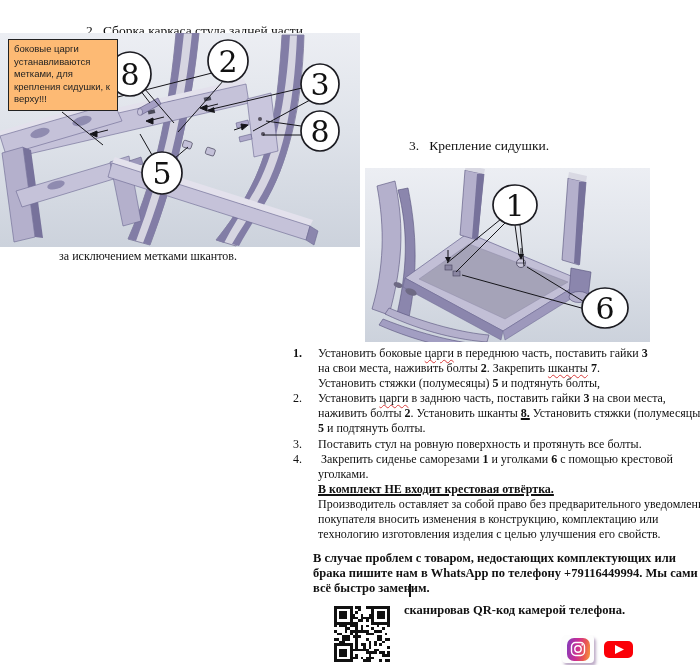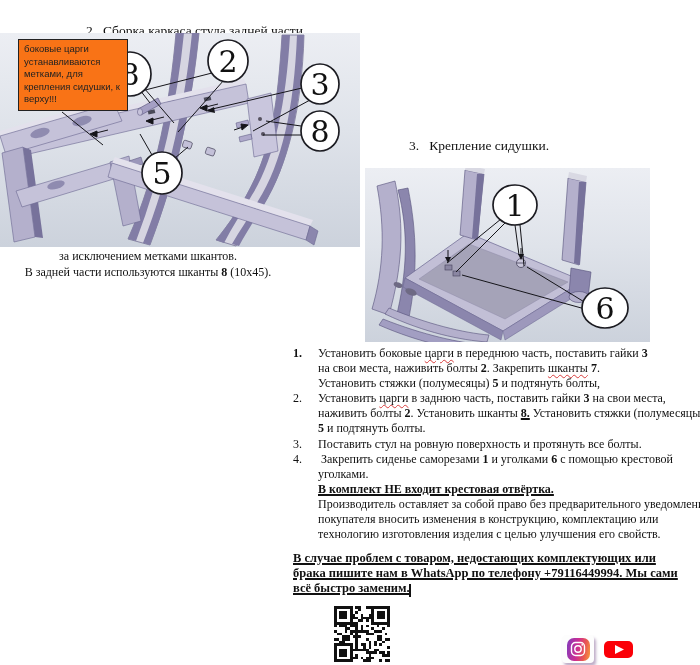--- a/index.html
+++ b/index.html
@@ -12,37 +12,37 @@
   .sp{text-decoration:underline wavy #d83c3c 1px;text-underline-offset:2px;}
 
   .sec-title{font-size:13.5px;white-space:pre;}
   #title2{left:86px;top:5px;margin-top:18px;}
   #title3{left:409px;top:138px;}
 
   .fig{background:linear-gradient(180deg,#eceef3 0%,#dfe3ea 45%,#ccd2dc 100%);}
   #fig1{left:0;top:33px;width:360px;height:214px;}
   #fig2{left:365px;top:168px;width:285px;height:174px;}
 
-  #callout-box{left:18px;top:39px;width:99px;border:1.6px solid #222;background:#f97316;
+  #callout-box{left:8px;top:39px;width:99px;border:1.6px solid #222;background:#fdba74;
       font-family:"Liberation Sans","DejaVu Sans",sans-serif;font-size:9.5px;line-height:1.32;
       padding:3px 4px 4px 5px;color:#222;}
 
   #fig1-caption{left:2px;top:249px;width:292px;text-align:center;font-size:12px;}
   #fig1-caption .ln{line-height:15.5px;}
 
   #instructions{left:293px;top:346px;width:407px;font-size:12px;}
   .step{display:flex;}
   .step .num{width:25px;flex:0 0 25px;line-height:15.1px;}
   .step:first-child .num{font-weight:bold;}
   .step .body{flex:1;}
   .step .ln{line-height:15.1px;}
 
   #warranty{left:293px;top:551px;width:407px;font-size:12.5px;font-weight:bold;}
   #warranty .ln{line-height:14.9px;}
-  #warranty .ln span{text-decoration:underline;text-decoration-thickness:1.5px;}
+  #warranty .ln span{text-decoration-thickness:1.5px;margin-left:20px;}
   #cursor{left:409px;top:584px;width:1.5px;height:13px;background:#111;}
 
   #qr{left:333px;top:606px;width:58px;height:56px;}
   #video-note{left:404px;top:602px;width:292px;font-size:12.5px;font-weight:bold;}
   #video-note .ln{line-height:16.5px;}
 
   #instagram{left:562px;top:635px;width:32px;height:28px;background:#fdfdfd;border-radius:4px;
      box-shadow:2px 3px 3px rgba(110,70,130,.45);display:flex;align-items:center;justify-content:center;}
   #instagram .badge{width:23px;height:23px;border-radius:7px;
      background:linear-gradient(100deg,#8a3ab9 5%,#cd2e92 45%,#e95950 75%,#f9a13c 100%);
@@ -173,21 +173,20 @@
       <ellipse class="circ" cx="162" cy="140" rx="20" ry="21"></ellipse>
       <text class="cnum" x="162" y="151" text-anchor="middle">5</text>
     </g>
   </svg>
 </div>
 
 <div class="abs" id="callout-box">боковые царги устанавливаются метками, для крепления сидушки, к верху!!!</div>
 
 <div class="abs" id="fig1-caption">
     <div class="ln"><span>за исключением метками шкантов.</span></div>
-    <div class="ln"><span>В задней части используются шканты </span><span class="b">8</span><span> (10x45).</span></div>
   </div>
 
 <div class="abs sec-title" id="title3">3.&nbsp;&nbsp; Крепление сидушки.</div>
 
 <div class="abs fig" id="fig2">
   <svg width="285" height="174" viewBox="0 0 285 174">
 
     <g>
       <path d="M12,18 L30,13 C40,60 37,100 24,147 L7,141 C19,100 20,60 12,18 Z" fill="#b4b0cc" stroke="#55517a" stroke-width="0.6"></path>
       <path d="M33,22 C44,64 42,105 31,150 L43,154 C53,108 52,64 43,20 Z" fill="#8b86ad" stroke="#55517a" stroke-width="0.6"></path>
@@ -419,20 +418,21 @@
       <rect x="1" y="1" width="5" height="5" fill="#fff"></rect>
       <rect x="2" y="2" width="3" height="3"></rect>
       <rect x="14" y="0" width="7" height="7"></rect>
       <rect x="15" y="1" width="5" height="5" fill="#fff"></rect>
       <rect x="16" y="2" width="3" height="3"></rect>
       <rect x="0" y="14" width="7" height="7"></rect>
       <rect x="1" y="15" width="5" height="5" fill="#fff"></rect>
       <rect x="2" y="16" width="3" height="3"></rect>
     </svg></div>
 <div class="abs" id="video-note">
+    <div class="ln"><span>сканировав QR-код камерой телефона.</span></div>
   </div>
 
 <div class="abs" id="instagram">
   <div class="badge">
     <svg width="16" height="16" viewBox="0 0 16 16">
       <rect x="1.5" y="1.5" width="13" height="13" rx="4" fill="none" stroke="#fff" stroke-width="1.4"></rect>
       <circle cx="8" cy="8" r="3.2" fill="none" stroke="#fff" stroke-width="1.4"></circle>
       <circle cx="12.2" cy="3.8" r="0.9" fill="#fff"></circle>
     </svg>
   </div>

